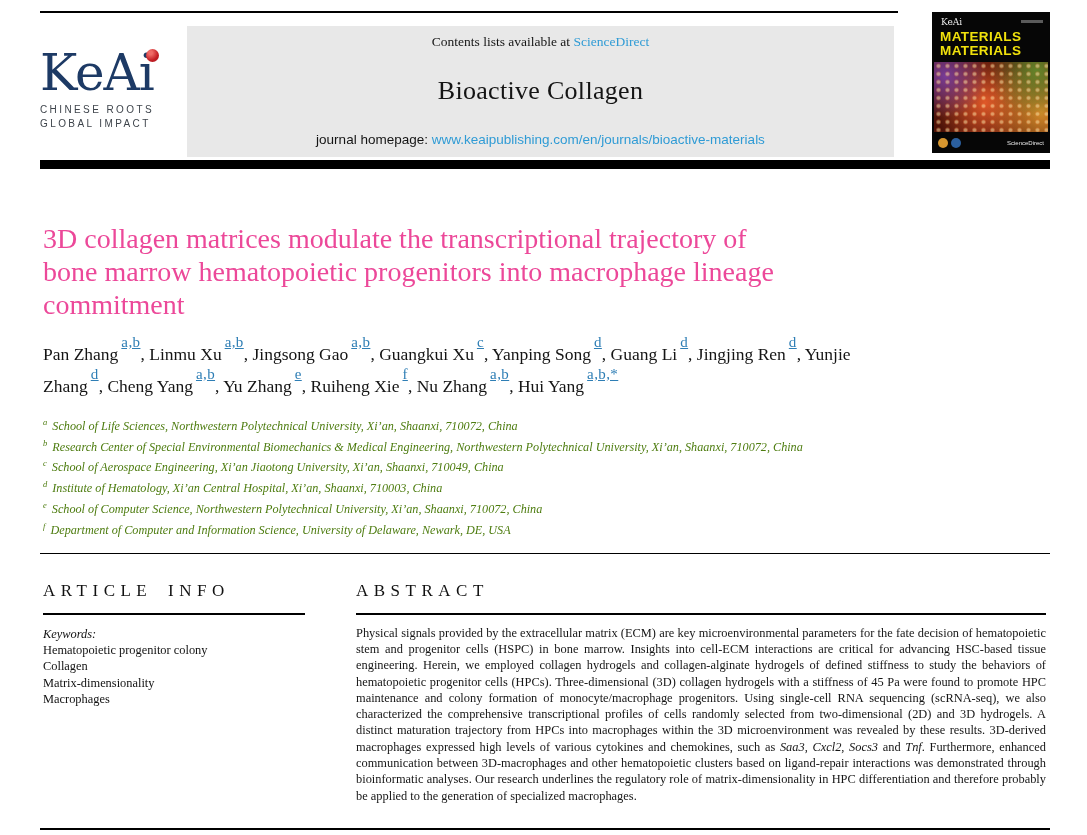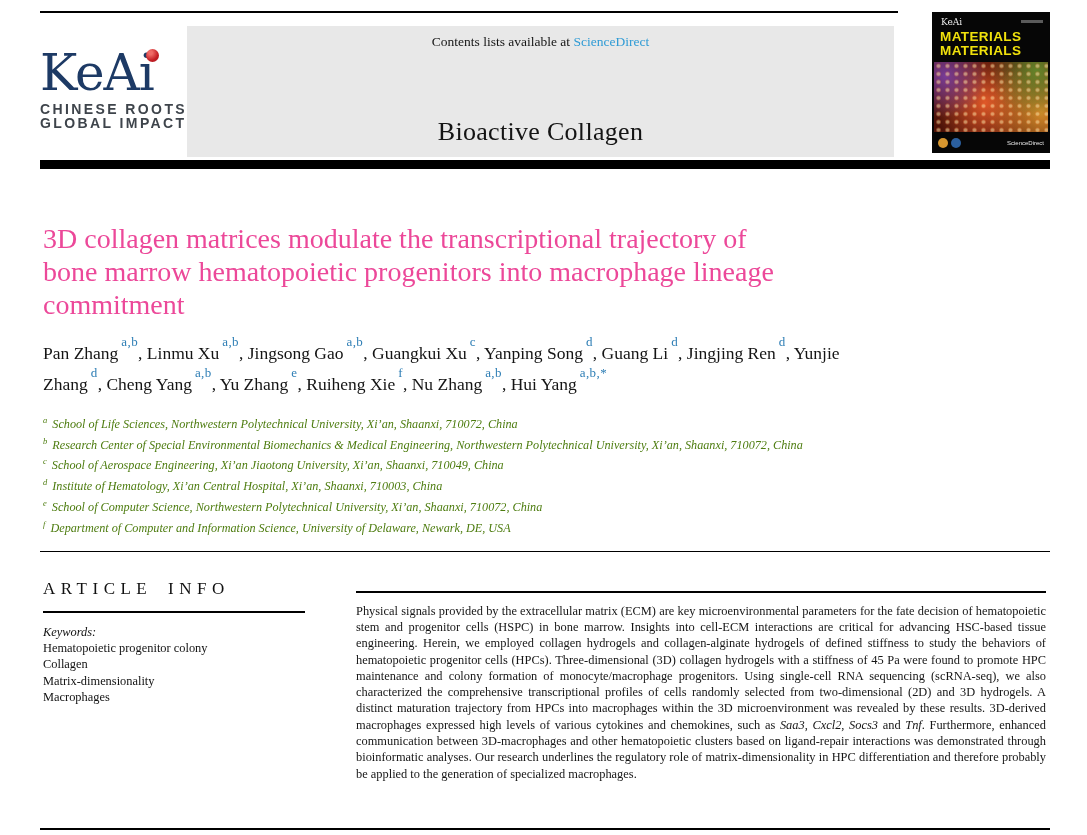--- a/index.html
+++ b/index.html
@@ -7,21 +7,21 @@
   .page{position:relative;width:1087px;height:835px;padding:0;}
   .content{position:relative;margin:0 37px;width:1013px;}
 
   
   .top-rule{height:2px;background:#000;width:858px;margin:11px 0 0 3px;}
   .header-row{position:relative;height:134px;margin-top:13px;}
   .logo{position:absolute;left:3px;top:22px;width:150px;}
   .wordmark{position:relative;display:inline-block;font-family:"DejaVu Serif",serif;font-size:50px;line-height:50px;color:#1d3a65;letter-spacing:-1px;}
   .red-dot{position:absolute;top:1px;right:-5px;width:13px;height:13px;border-radius:50%;
            background:radial-gradient(circle at 35% 30%,#ef6a66 15%,#c41e24 60%,#a3151b);}
-  .tagline{margin-top:5px;font-family:"Liberation Sans",sans-serif;font-weight:bold;font-size:14px;line-height:13.5px;letter-spacing:2.4px;color:#3e444b;}
+  .tagline{margin-top:5px;font-family:"Liberation Sans",sans-serif;font-weight:normal;font-size:10px;line-height:13.5px;letter-spacing:2.4px;color:#3e444b;}
   .gray-box{position:absolute;left:150px;top:0;width:707px;height:131px;background:#e8e8e8;
             display:flex;flex-direction:column;justify-content:space-between;align-items:center;
             padding:8px 0 10px;box-sizing:border-box;}
   .contents-line{font-size:13.5px;color:#141414;}
   .journal-name{font-size:26px;color:#141414;letter-spacing:.3px;}
   .homepage-line{font-family:"Liberation Sans",sans-serif;font-size:13.5px;color:#141414;}
   a.link{color:#2f9bd5;text-decoration:none;}
 
   
   .cover{position:absolute;right:0;top:-14px;width:118px;height:141px;background:#060606;box-sizing:border-box;padding:5px 0 0;}
@@ -43,21 +43,21 @@
   .badge{width:10px;height:10px;border-radius:50%;}
   .badge-orange{background:#d6962f;}
   .badge-blue{background:#2b5f9e;}
   .cover-footer-link{margin-left:auto;color:#e8e8e8;font-family:"Liberation Sans",sans-serif;font-size:6px;}
 
   .bar{height:9px;background:#000;width:1010px;margin-left:3px;}
 
   
   .title{margin:53px 0 0 6px;max-width:765px;font-size:28px;line-height:33px;color:#ec4899;}
   .authors{margin:14px 0 0 6px;max-width:830px;font-size:17.5px;line-height:26px;color:#141414;}
-  .author-sup{color:#2e7eb5;font-size:13px;position:relative;top:-6px;margin-left:3px;letter-spacing:.4px;}
+  .author-sup{color:#2e7eb5;font-size:15px;position:relative;top:-6px;margin-left:3px;letter-spacing:.4px;text-decoration:underline;}
   .affils{margin:15px 0 0 6px;font-size:12.2px;line-height:16.8px;}
   .affil{font-style:italic;color:#4d7c0f;}
   .affil sup{font-size:8.5px;margin-right:2px;}
 
   .full-rule{height:1.5px;background:#000;width:1010px;margin:14px 0 0 3px;}
   .bottom-rule{position:absolute;left:40px;top:817px;width:1010px;height:1.5px;background:#000;}
 
   
   .cols{display:flex;margin:27px 0 0 6px;gap:51px;}
   .col-left{width:262px;flex:0 0 262px;}
@@ -89,20 +89,24 @@
           <div>GLOBAL IMPACT</div>
         </div>
       </div>
 
       <div class="gray-box">
         <div class="contents-line">
           <span>Contents lists available at</span>
           <a class="link" href="#">ScienceDirect</a>
         </div>
         <div class="journal-name">Bioactive Collagen</div>
+        <div class="homepage-line">
+          <span>journal homepage:</span>
+          <a class="link" href="#">www.keaipublishing.com/en/journals/bioactive-materials</a>
+        </div>
       </div>
 
       <div class="cover">
         <div class="cover-brand">KeAi</div>
         <div class="cover-date-dash"></div>
         <div class="cover-title">
           <div>MATERIALS</div>
           <div>MATERIALS</div>
         </div>
         <div class="cover-art"></div>
@@ -138,20 +142,21 @@
         <div class="col-rule"></div>
         <div class="kw-label">Keywords:</div>
         <div>
             <div class="keyword">Hematopoietic progenitor colony</div>
             <div class="keyword">Collagen</div>
             <div class="keyword">Matrix-dimensionality</div>
             <div class="keyword">Macrophages</div>
           </div>
       </div>
       <div class="col-right">
+        <div class="col-head">ABSTRACT</div>
         <div class="col-rule"></div>
         <p class="abstract"><span>Physical signals provided by the extracellular matrix (ECM) are key microenvironmental parameters for the fate decision of hematopoietic stem and progenitor cells (HSPC) in bone marrow. Insights into cell-ECM interactions are critical for advancing HSC-based tissue engineering. Herein, we employed collagen hydrogels and collagen-alginate hydrogels of defined stiffness to study the behaviors of hematopoietic progenitor cells (HPCs). Three-dimensional (3D) collagen hydrogels with a stiffness of 45 Pa were found to promote HPC maintenance and colony formation of monocyte/macrophage progenitors. Using single-cell RNA sequencing (scRNA-seq), we also characterized the comprehensive transcriptional profiles of cells randomly selected from two-dimensional (2D) and 3D hydrogels. A distinct maturation trajectory from HPCs into macrophages within the 3D microenvironment was revealed by these results. 3D-derived macrophages expressed high levels of various cytokines and chemokines, such as </span><span class="i">Saa3</span><span>, </span><span class="i">Cxcl2</span><span>, </span><span class="i">Socs3</span><span> and </span><span class="i">Tnf</span><span>. Furthermore, enhanced communication between 3D-macrophages and other hematopoietic clusters based on ligand-repair interactions was demonstrated through bioinformatic analyses. Our research underlines the regulatory role of matrix-dimensionality in HPC differentiation and therefore probably be applied to the generation of specialized macrophages.</span></p>
       </div>
     </div>
 
   </div>
 
   <div class="bottom-rule"></div>
 </div>
 

